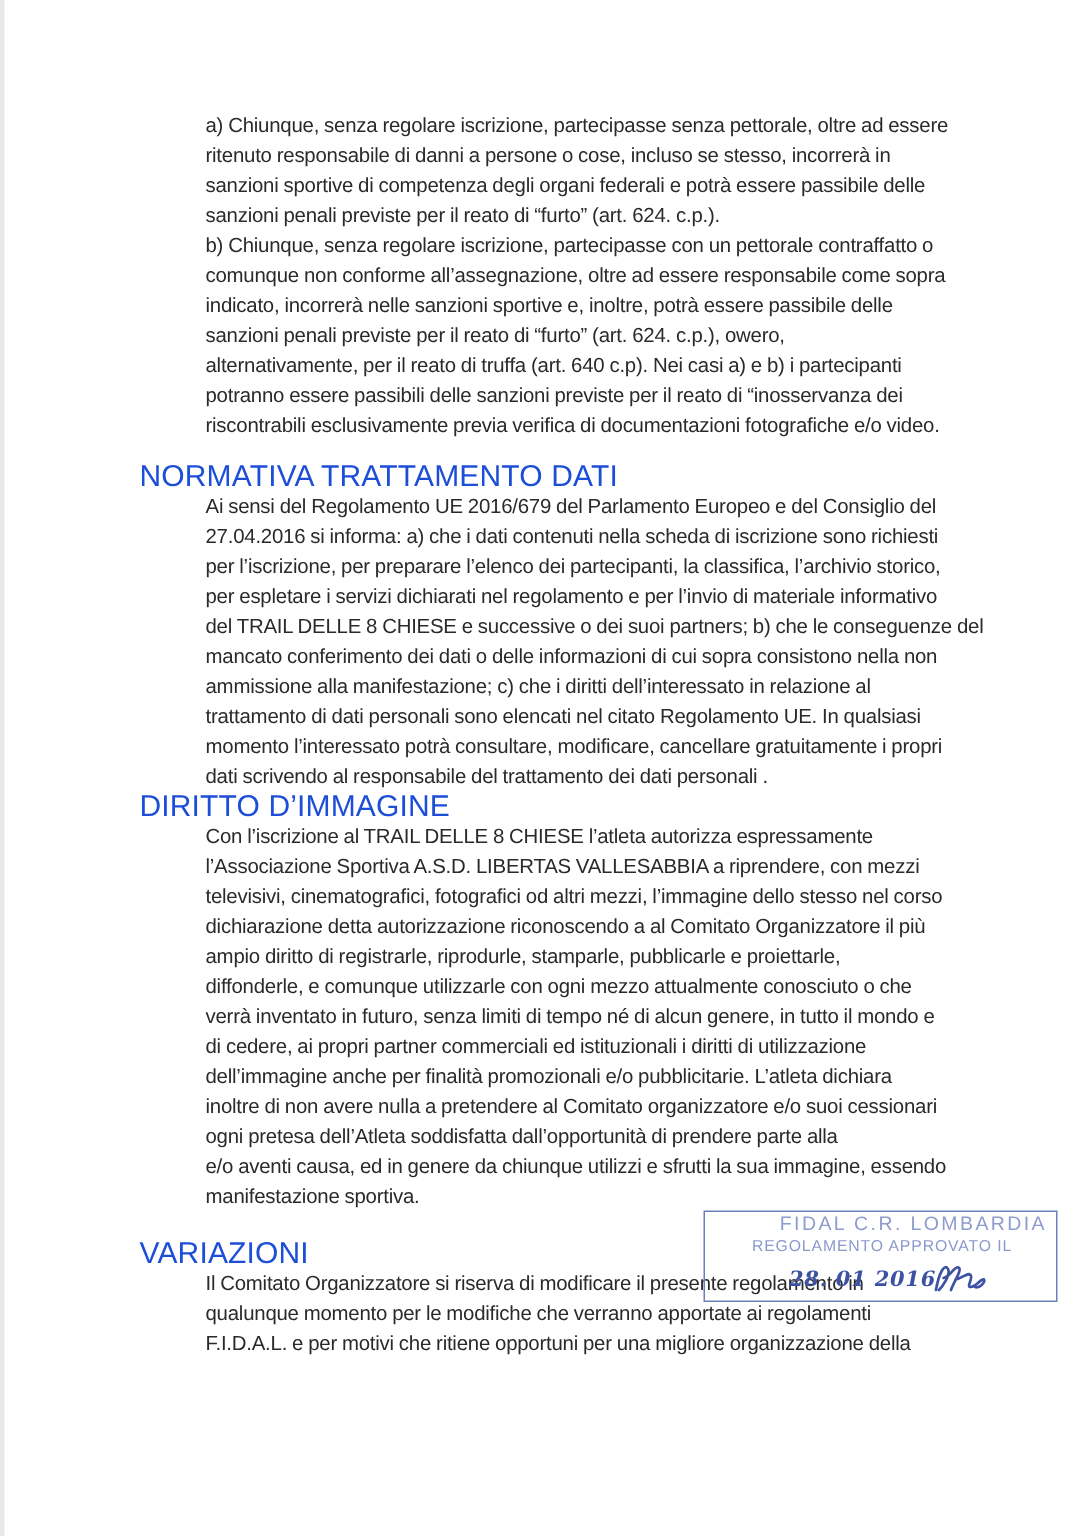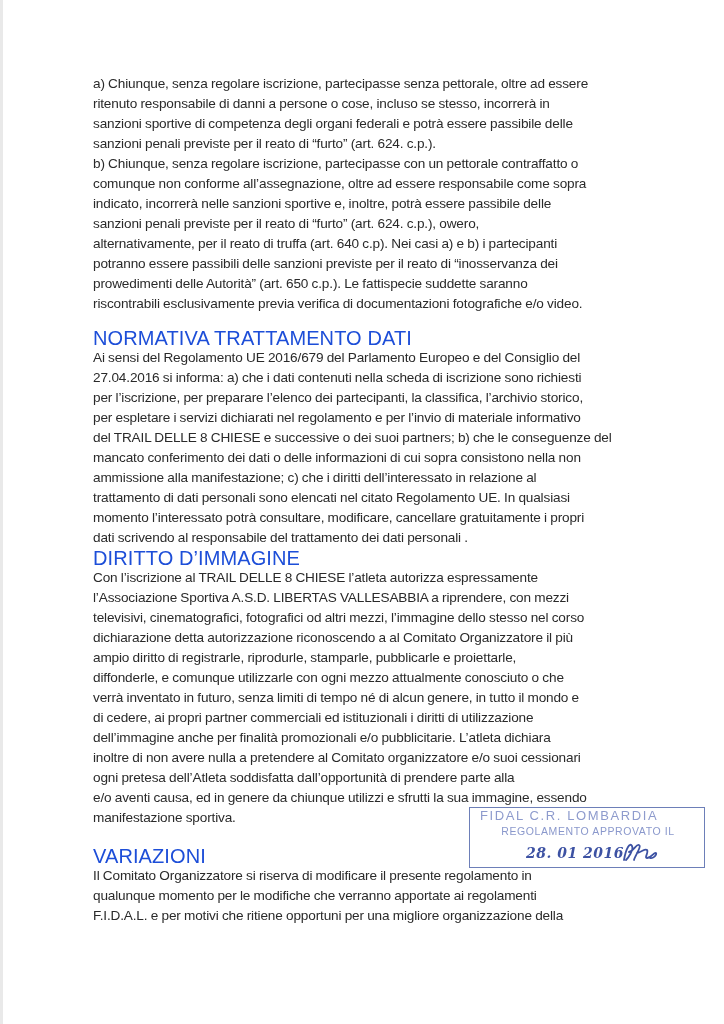--- a/index.html
+++ b/index.html
@@ -27,20 +27,21 @@
     top: 74px;
     width: 580px;
   }
   .line {
     font-size: 13.6px;
     line-height: 20px;
     height: 20px;
     white-space: nowrap;
     letter-spacing: -0.15px;
     word-spacing: -0.3px;
+    margin-left: 44px;
   }
   .heading {
     font-size: 20px;
     line-height: 20px;
     height: 20px;
     white-space: nowrap;
     color: #1d4ed8;
     letter-spacing: 0.1px;
   }
   .gap-lg { height: 14px; }
@@ -57,21 +58,21 @@
     box-sizing: border-box;
     color: #7f8fc6;
     font-family: "Liberation Sans", sans-serif;
   }
   .stamp-line1 {
     position: absolute;
     left: 10px; right: 6px;
     top: 0px;
     font-size: 13px;
     letter-spacing: 1.6px;
-    text-align: left;
+    text-align: right;
     color: #8e9bcd;
     white-space: nowrap;
   }
   .stamp-line2 {
     position: absolute;
     left: 8px; right: 6px;
     top: 17px;
     font-size: 10.5px;
     letter-spacing: 0.6px;
     text-align: center;
@@ -109,21 +110,20 @@
       <div class="line">a) Chiunque, senza regolare iscrizione, partecipasse senza pettorale, oltre ad essere</div>
       <div class="line">ritenuto responsabile di danni a persone o cose, incluso se stesso, incorrerà in</div>
       <div class="line">sanzioni sportive di competenza degli organi federali e potrà essere passibile delle</div>
       <div class="line">sanzioni penali previste per il reato di “furto” (art. 624. c.p.).</div>
       <div class="line">b) Chiunque, senza regolare iscrizione, partecipasse con un pettorale contraffatto o</div>
       <div class="line">comunque non conforme all’assegnazione, oltre ad essere responsabile come sopra</div>
       <div class="line">indicato, incorrerà nelle sanzioni sportive e, inoltre, potrà essere passibile delle</div>
       <div class="line">sanzioni penali previste per il reato di “furto” (art. 624. c.p.), owero,</div>
       <div class="line">alternativamente, per il reato di truffa (art. 640 c.p). Nei casi a) e b) i partecipanti</div>
       <div class="line">potranno essere passibili delle sanzioni previste per il reato di “inosservanza dei</div>
-      <div class="line">prowedimenti delle Autorità” (art. 650 c.p.). Le fattispecie suddette saranno</div>
       <div class="line">riscontrabili esclusivamente previa verifica di documentazioni fotografiche e/o video.</div>
     </div>
 
   <div class="gap-lg"></div>
 
   <div class="heading">NORMATIVA TRATTAMENTO DATI</div>
   <div class="block" id="sec-1">
       <div class="line">Ai sensi del Regolamento UE 2016/679 del Parlamento Europeo e del Consiglio del</div>
       <div class="line">27.04.2016 si informa: a) che i dati contenuti nella scheda di iscrizione sono richiesti</div>
       <div class="line">per l’iscrizione, per preparare l’elenco dei partecipanti, la classifica, l’archivio storico,</div>

